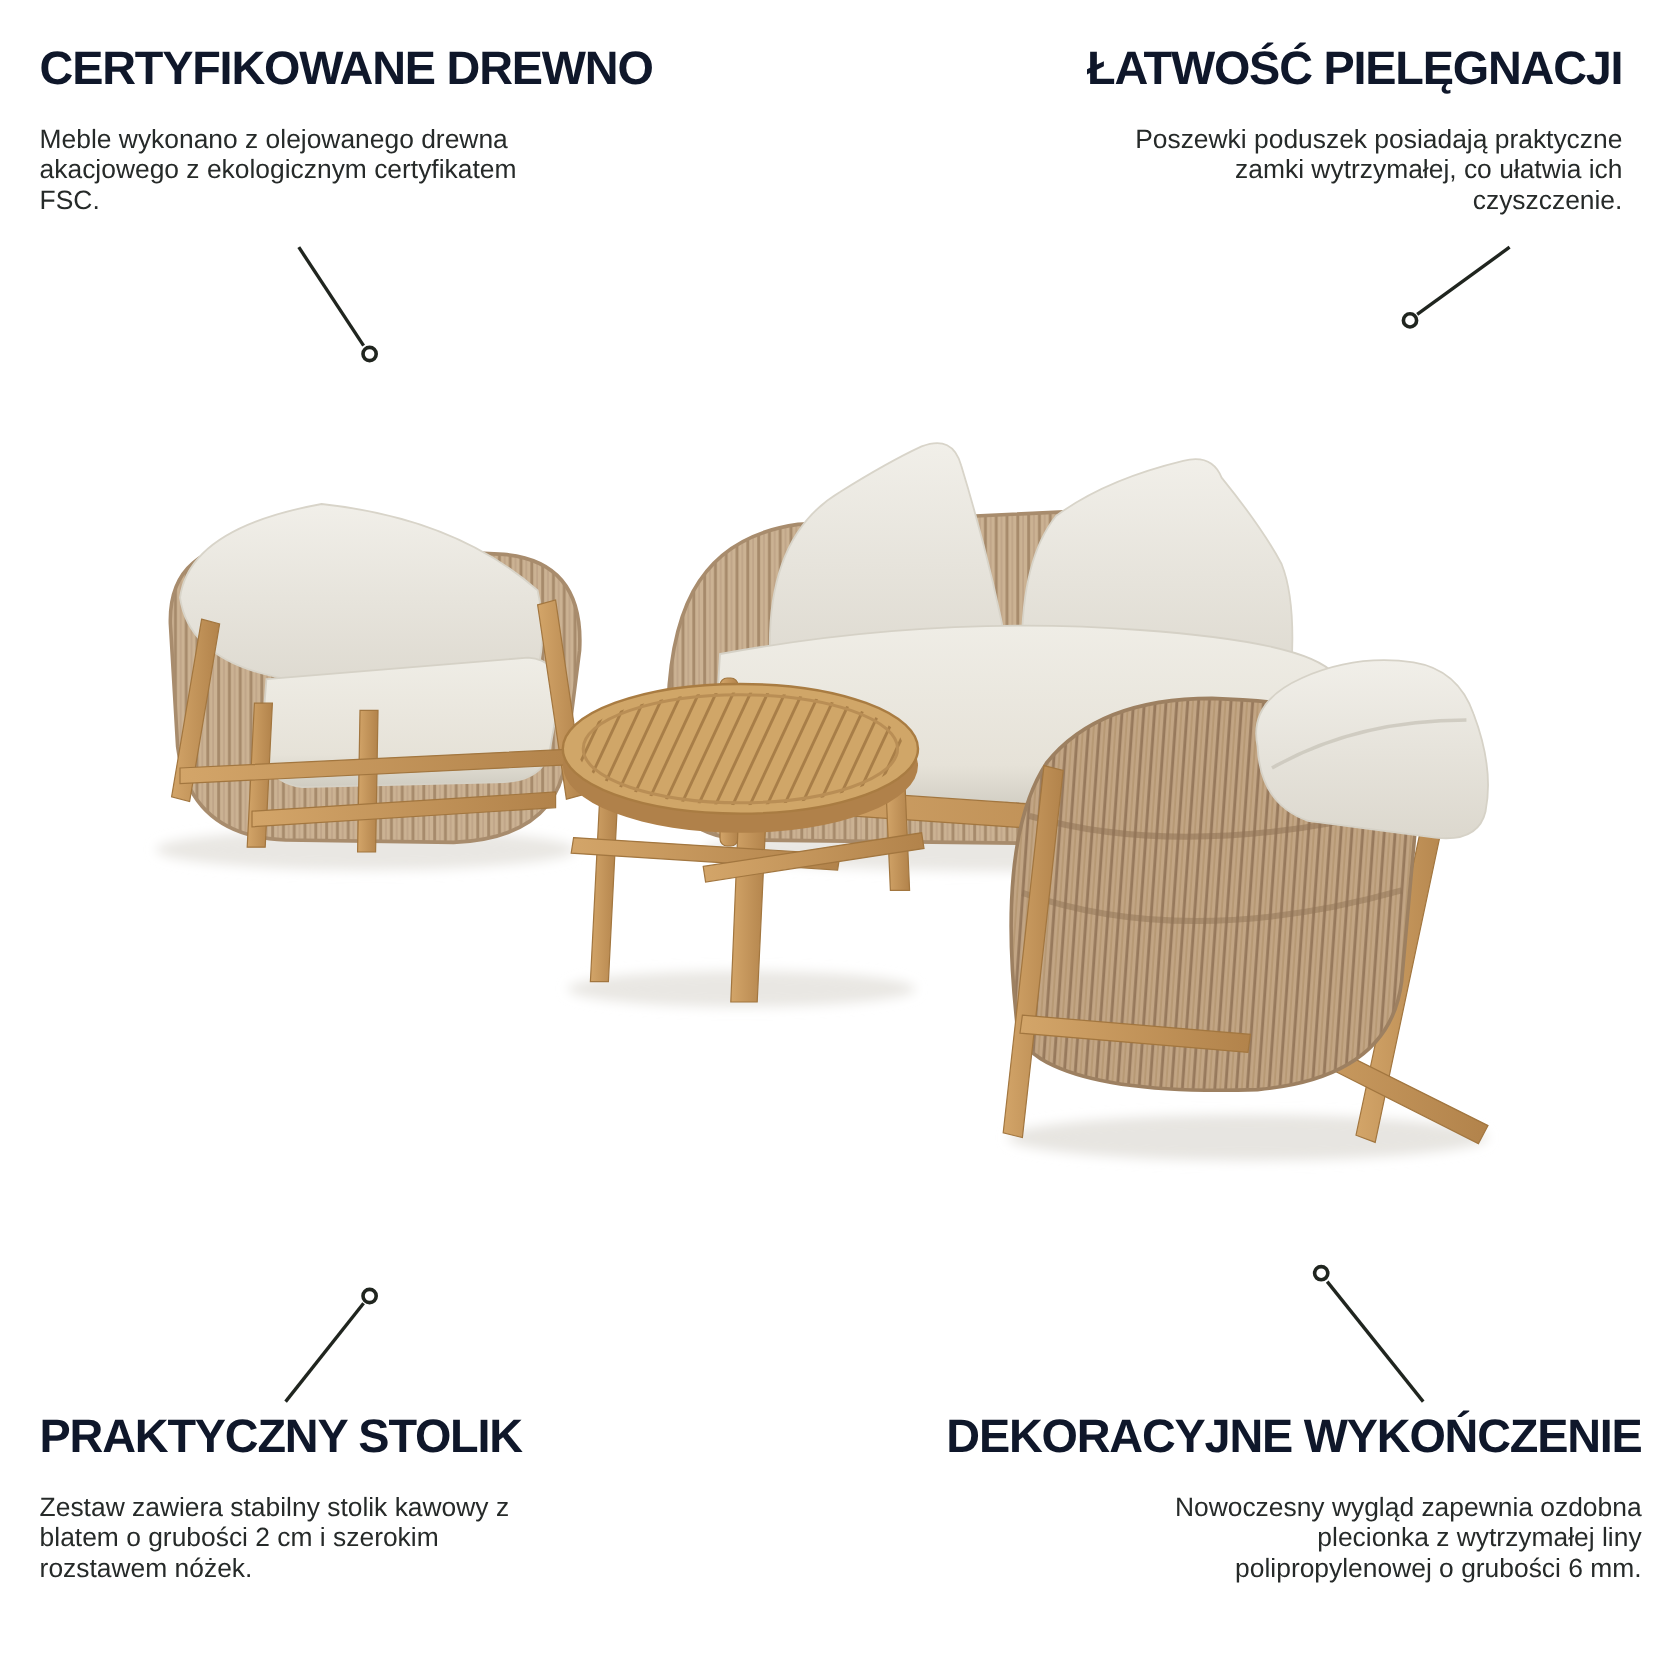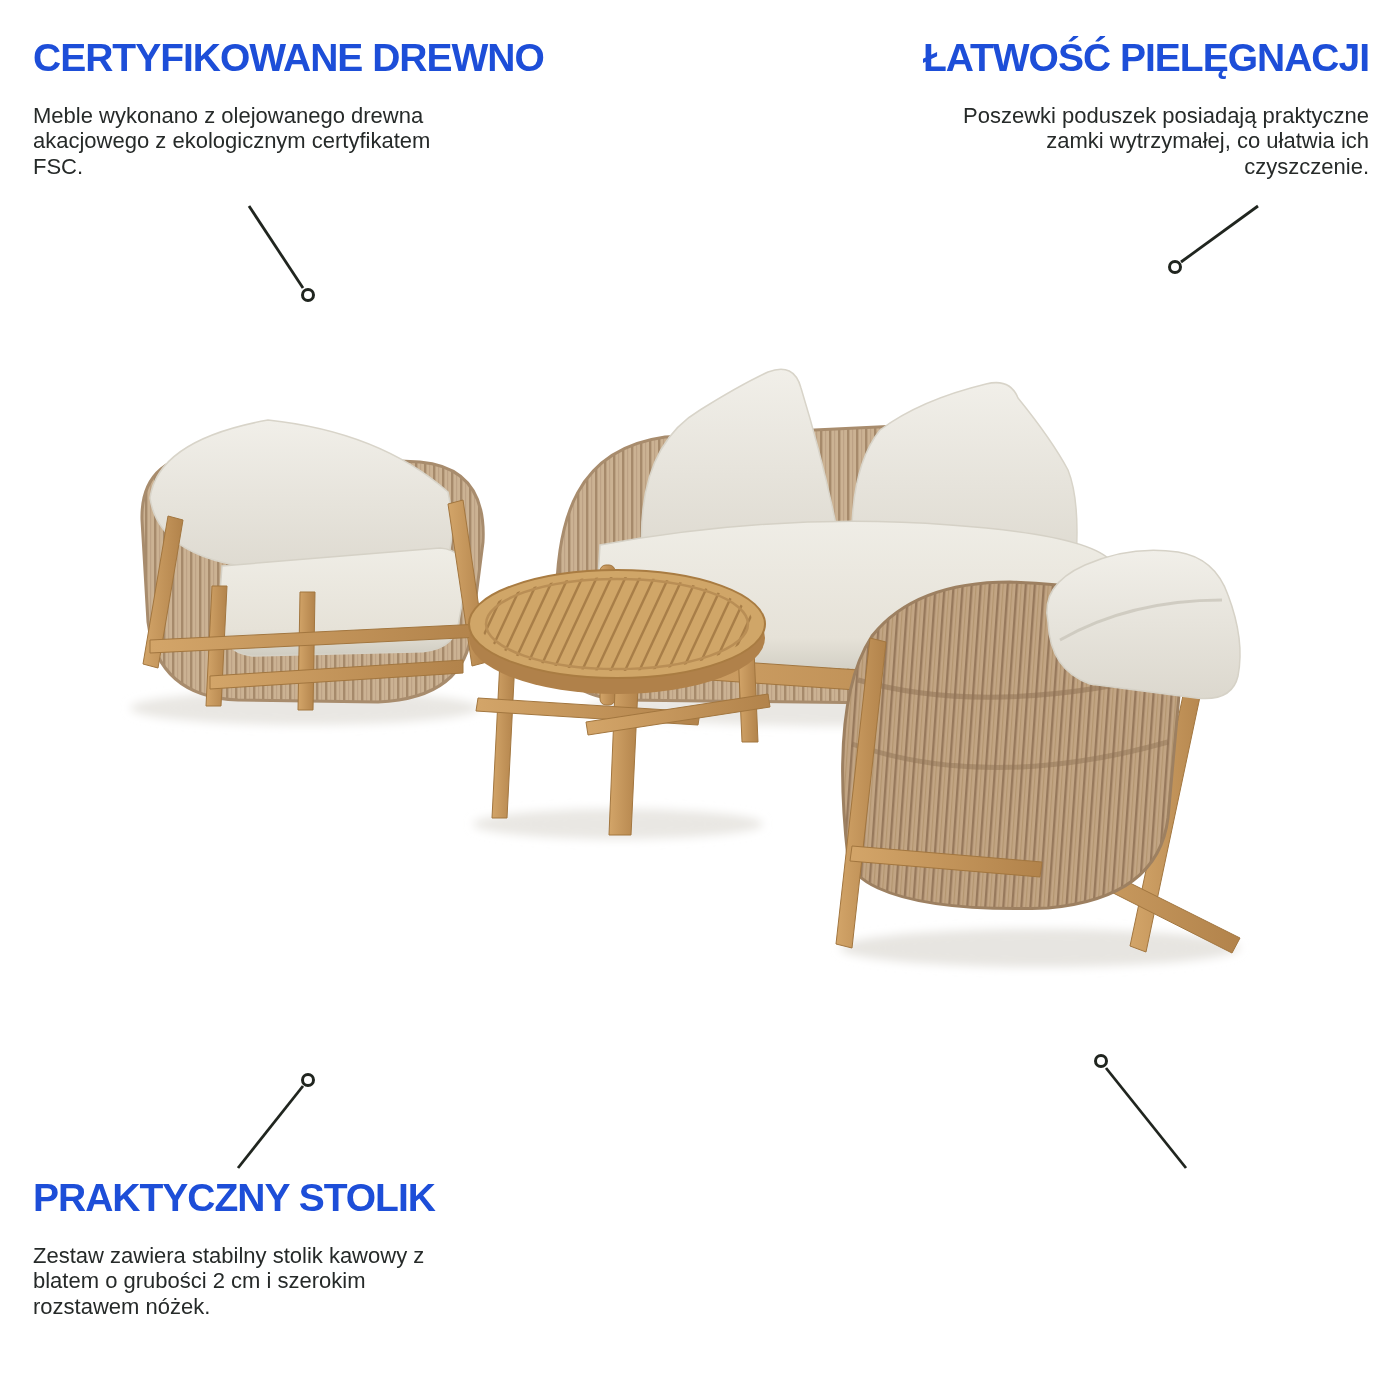--- a/index.html
+++ b/index.html
@@ -12,32 +12,32 @@
     font-family:"Liberation Sans", sans-serif;
   }
   .scene{position:absolute;left:0;top:0;width:1400px;height:1400px;}
   .feature{position:absolute;}
   .feature h2{
     margin:0;
     font-size:39px;
     line-height:1.05;
     font-weight:bold;
     letter-spacing:-1px;
-    color:#1d4ed8;
+    color:#0f172a;
   }
   .feature p{
     margin:24px 0 0 0;
     font-size:22px;
     line-height:1.15;
     font-weight:normal;
     color:#262a29;
     white-space:pre-line;
   }
   .pos-tl{left:33px;top:38px;width:600px;text-align:left;}
-  .pos-tr{right:31px;top:38px;width:620px;text-align:right;}
+  .pos-tr{right:48px;top:38px;width:620px;text-align:right;}
   .pos-bl{left:33px;top:1178px;width:620px;text-align:left;}
   .pos-br{right:32px;top:1178px;width:660px;text-align:right;}
 </style>
 </head>
 <body>
 
 <div class="canvas">
 
   <svg class="scene" viewBox="0 0 1400 1400" aria-hidden="true">
     <defs>
@@ -185,14 +185,20 @@
 czyszczenie.</p>
   </div>
 
   <div class="feature pos-bl">
     <h2>PRAKTYCZNY STOLIK</h2>
     <p>Zestaw zawiera stabilny stolik kawowy z
 blatem o grubości 2 cm i szerokim
 rozstawem nóżek.</p>
   </div>
 
+  <div class="feature pos-br">
+    <h2>DEKORACYJNE WYKOŃCZENIE</h2>
+    <p>Nowoczesny wygląd zapewnia ozdobna
+plecionka z wytrzymałej liny
+polipropylenowej o grubości 6 mm.</p>
+  </div>
 
 </div>
 
 </body></html>

